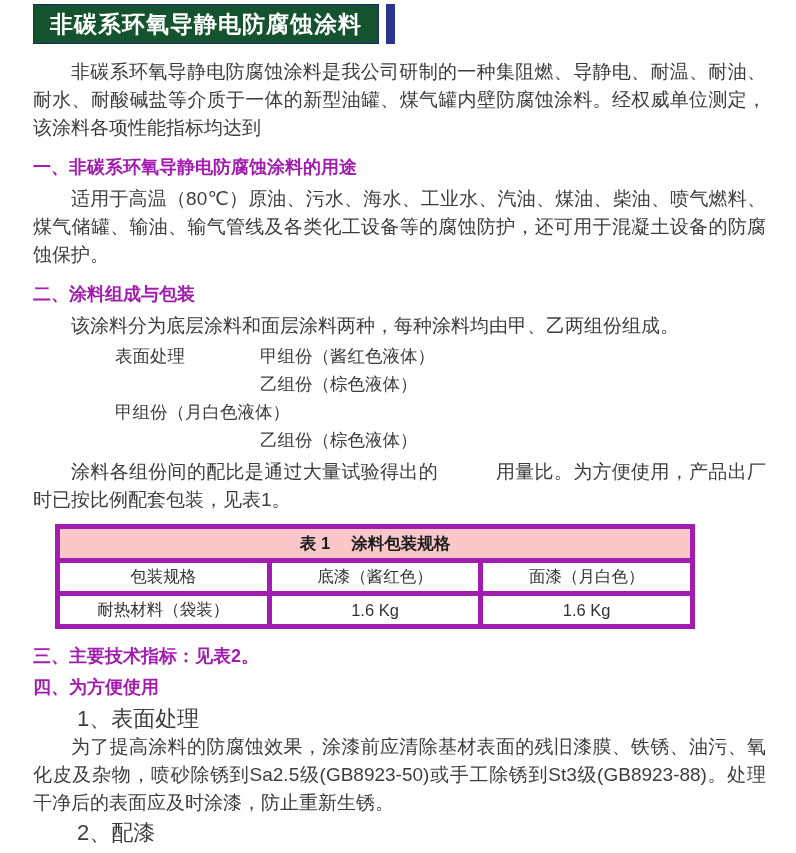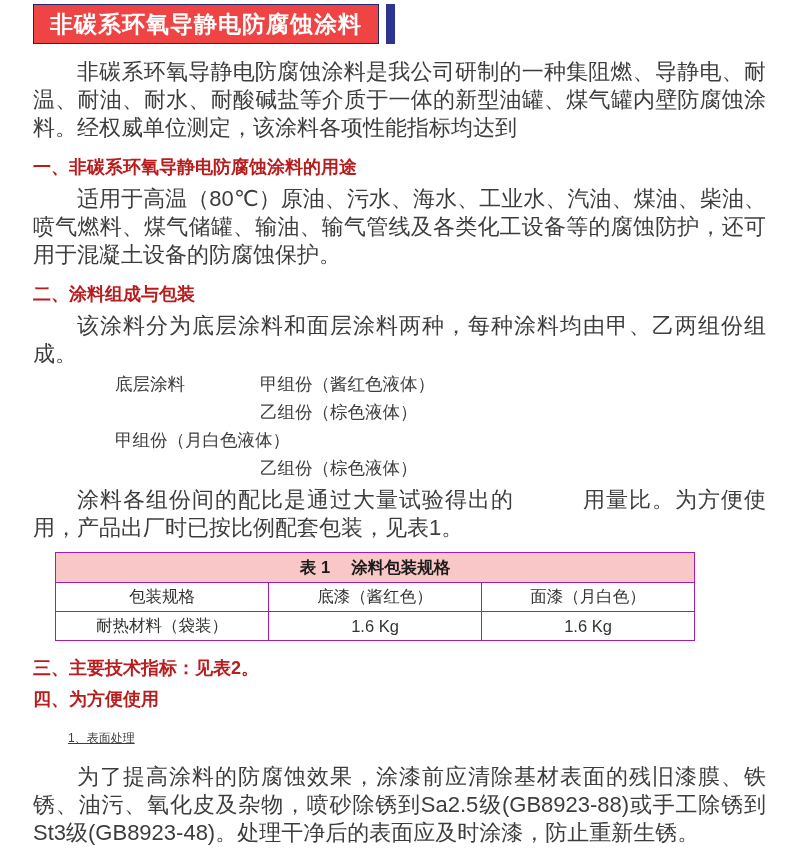--- a/index.html
+++ b/index.html
@@ -19,56 +19,55 @@
     color: #3d3d3d;
   }
   
   .title-row {
     display: flex;
     align-items: stretch;
     height: 40px;
     margin-bottom: 14px;
   }
   .title-box {
-    background: #ef4444;
+    background: #14532d;
     color: #ffffff;
     font-weight: bold;
     font-size: 23px;
     letter-spacing: 1px;
     padding: 0 16px;
     display: flex;
     align-items: center;
     border: 1px solid #1e2870;
   }
   .title-accent {
     width: 9px;
     background: #2b3591;
     margin-left: 7px;
   }
   
   .para {
-    font-size: 22px;
+    font-size: 19px;
     line-height: 28px;
     text-indent: 2em;
     margin: 0 0 2px 0;
     text-align: justify;
   }
   .heading {
     font-size: 18px;
     line-height: 27px;
     font-weight: bold;
-    color: #b91c1c;
+    color: #a21caf;
     margin: 12px 0 4px 0;
   }
   .subheading {
-    font-size: 12px;
+    font-size: 22px;
     line-height: 28px;
     text-indent: 2em;
-    margin: 11px;
-    text-decoration: underline;
+    margin: 0;
   }
   
   .comp-block {
     margin: 0 0 4px 82px;
   }
   .comp-row {
     display: flex;
     font-size: 17.5px;
     line-height: 28px;
   }
@@ -81,21 +80,21 @@
   }
   
   .pack-table {
     border-collapse: collapse;
     width: 640px;
     margin: 10px 0 6px 22px;
     font-size: 16.5px;
     table-layout: fixed;
   }
   .pack-table th, .pack-table td {
-    border: 1px solid #a21caf;
+    border: 5px solid #a21caf;
     text-align: center;
     padding: 2px 4px;
     height: 24px;
     font-weight: normal;
     color: #333;
   }
   .pack-table .caption-cell {
     background: #f9c7c7;
     font-weight: bold;
     color: #1c1c1c;
@@ -115,21 +114,21 @@
   <p class="para">非碳系环氧导静电防腐蚀涂料是我公司研制的一种集阻燃、导静电、耐温、耐油、耐水、耐酸碱盐等介质于一体的新型油罐、煤气罐内壁防腐蚀涂料。经权威单位测定，该涂料各项性能指标均达到</p>
 
   <div class="heading">一、非碳系环氧导静电防腐蚀涂料的用途</div>
   <p class="para">适用于高温（80℃）原油、污水、海水、工业水、汽油、煤油、柴油、喷气燃料、煤气储罐、输油、输气管线及各类化工设备等的腐蚀防护，还可用于混凝土设备的防腐蚀保护。</p>
 
   <div class="heading">二、涂料组成与包装</div>
   <p class="para">该涂料分为底层涂料和面层涂料两种，每种涂料均由甲、乙两组份组成。</p>
 
   <div class="comp-block">
     <div class="comp-row">
-      <span class="comp-layer">底层涂料</span>
+      <span class="comp-layer">表面处理</span>
       <span class="comp-component">甲组份（酱红色液体）</span>
     </div>
     <div class="comp-row">
       <span class="comp-layer"></span>
       <span class="comp-component">乙组份（棕色液体）</span>
     </div>
     <div class="comp-row">
       <span class="comp-component">甲组份（月白色液体）</span>
     </div>
     <div class="comp-row">
@@ -156,17 +155,17 @@
         <td>1.6 Kg</td>
       </tr>
     </tbody>
   </table>
 
   <div class="heading" style="margin-top:14px;">三、主要技术指标：见表2。</div>
 
   <div class="heading" style="margin-top:2px;">四、为方便使用</div>
 
   <div class="subheading">1、表面处理</div>
-  <p class="para">为了提高涂料的防腐蚀效果，涂漆前应清除基材表面的残旧漆膜、铁锈、油污、氧化皮及杂物，喷砂除锈到Sa2.5级(GB8923-88)或手工除锈到St3级(GB8923-48)。处理干净后的表面应及时涂漆，防止重新生锈。</p>
+  <p class="para">为了提高涂料的防腐蚀效果，涂漆前应清除基材表面的残旧漆膜、铁锈、油污、氧化皮及杂物，喷砂除锈到Sa2.5级(GB8923-50)或手工除锈到St3级(GB8923-88)。处理干净后的表面应及时涂漆，防止重新生锈。</p>
 
   <div class="subheading">2、配漆</div>
 
 </div>
 
 </body></html>

